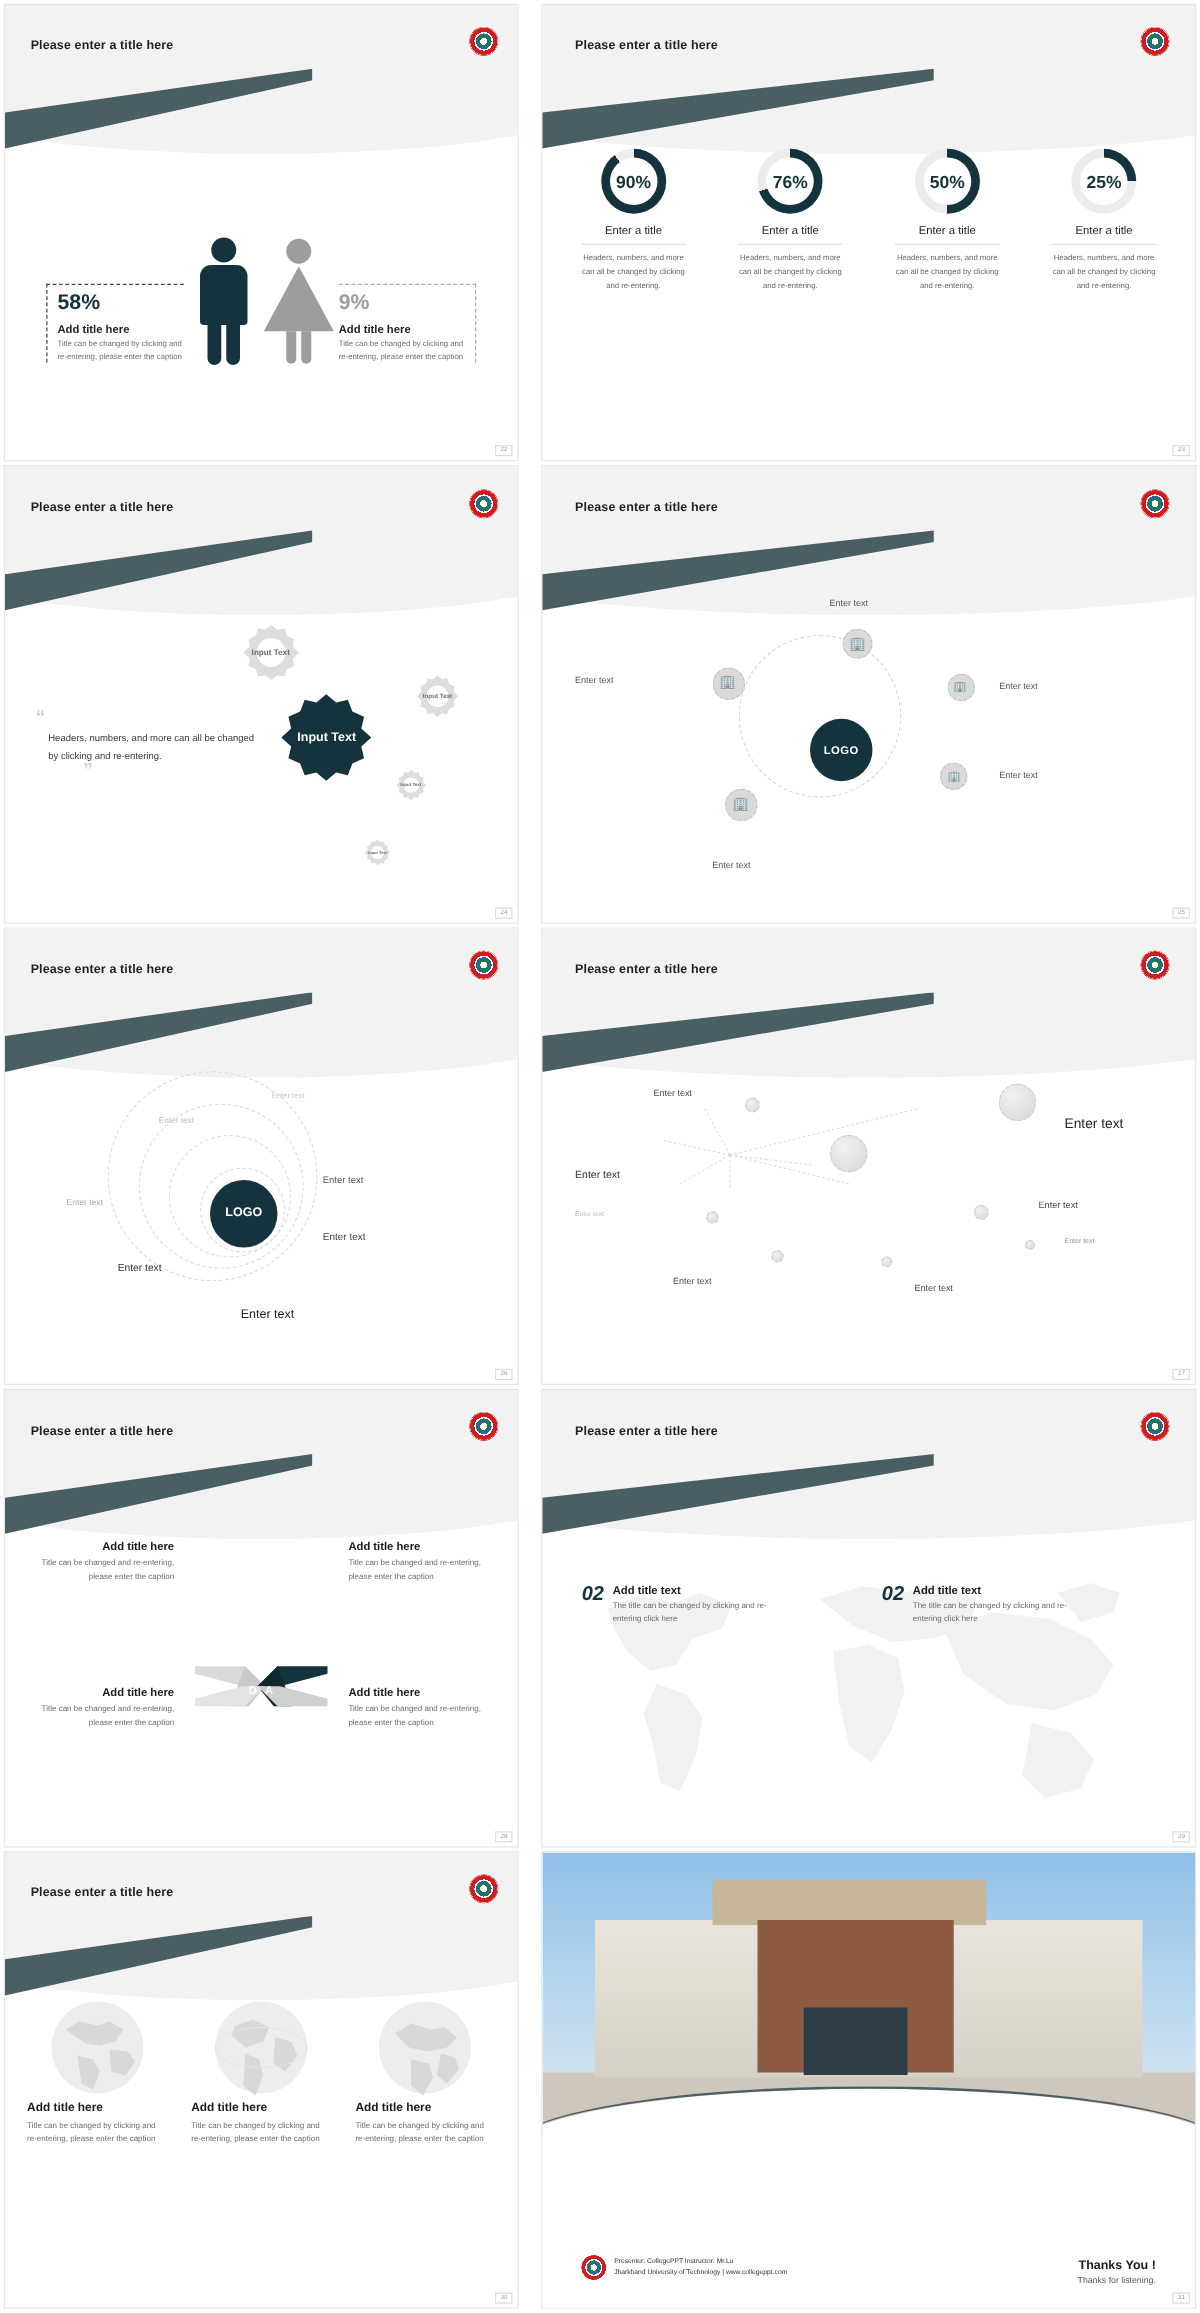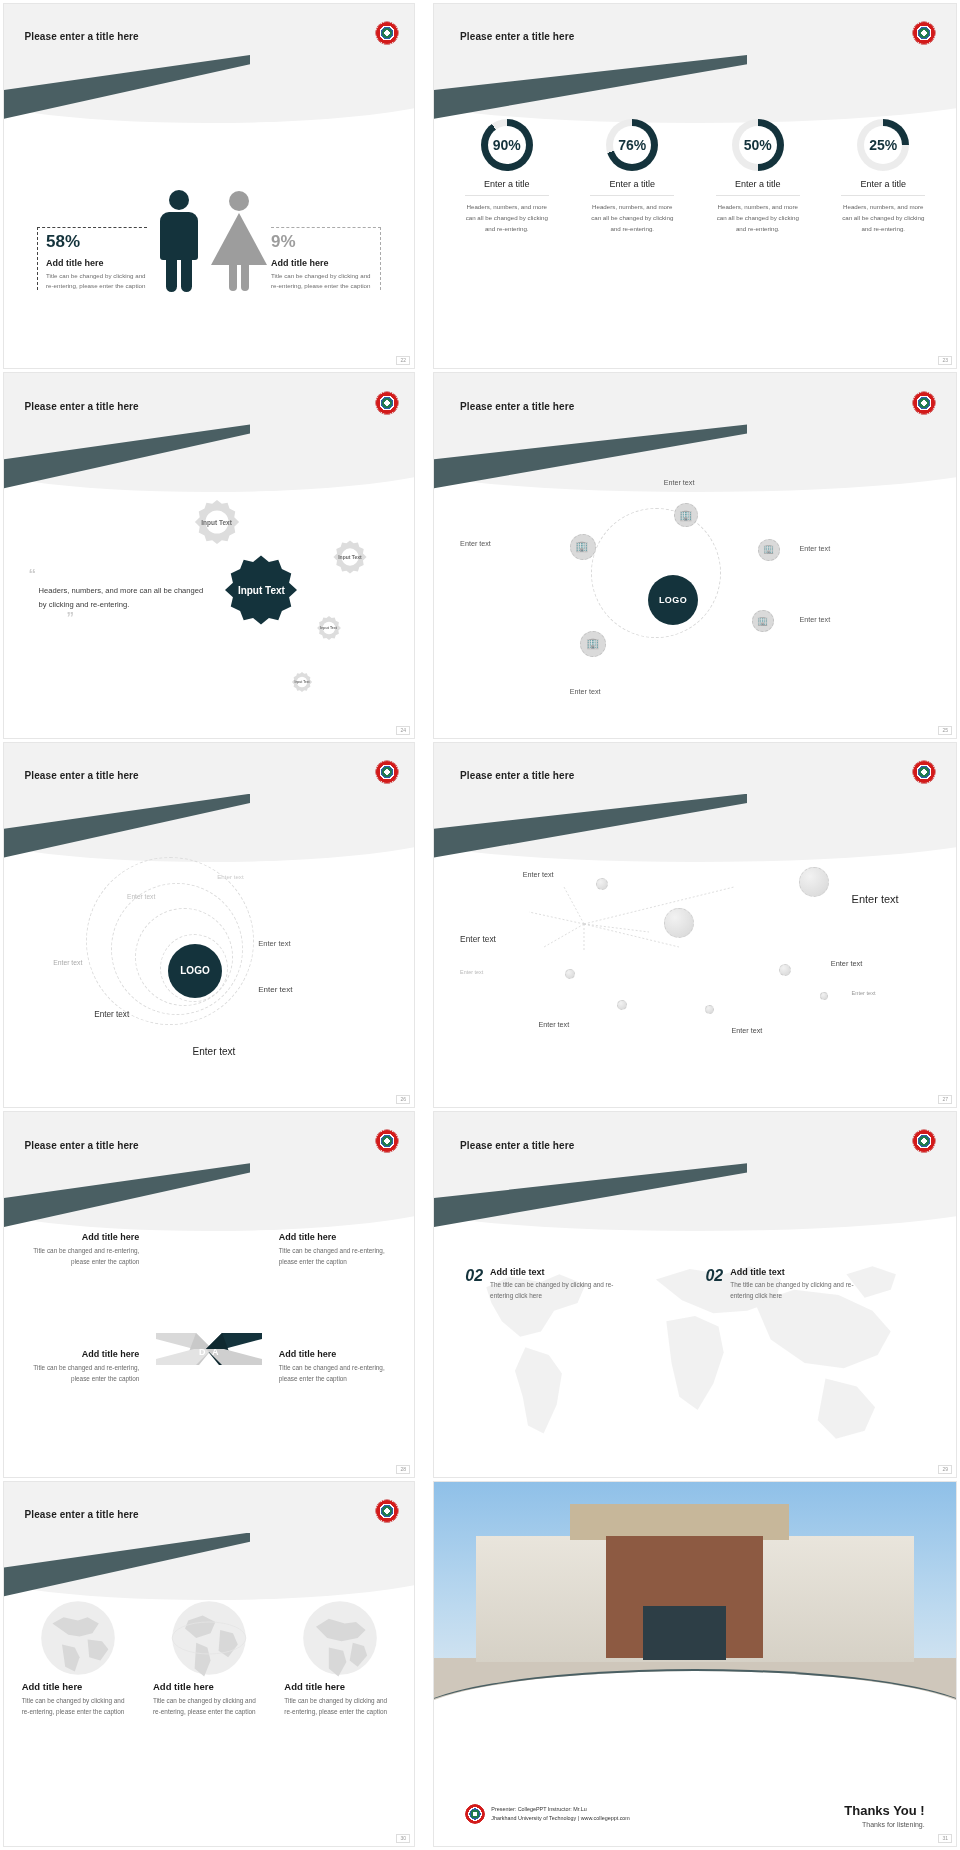--- a/index.html
+++ b/index.html
@@ -149,21 +149,21 @@
   .photo { position:absolute; left:0; top:0; width:100%; height:62%;
     background:linear-gradient(#8fc0e8 0%, #bcd9ef 55%, #dfeaf2 100%); overflow:hidden; }
   .ground { position:absolute; left:0; bottom:0; width:100%; height:22%; background:#cfc7bb; }
   .bldg-main { position:absolute; left:8%; bottom:20%; width:84%; height:56%; background:linear-gradient(#e9e5dc, #d6d1c6); }
   .bldg-top { position:absolute; left:26%; bottom:74%; width:42%; height:16%; background:#c7b79a; }
   .bldg-brick { position:absolute; left:33%; bottom:22%; width:30%; height:54%; background:#8d5a42; }
   .bldg-entry { position:absolute; left:40%; bottom:21%; width:16%; height:24%; background:#2d3e46; }
   .photo-curve { position:absolute; left:-5%; bottom:-6%; width:110%; height:22%; background:#fff; border-radius:50% 50% 0 0 / 100% 100% 0 0; }
   .curve-line { position:absolute; left:-5%; bottom:-5%; width:110%; height:22%; border-top:2px solid #4a5f63; border-radius:50% 50% 0 0 / 100% 100% 0 0; }
   .ty { position:absolute; right:6%; bottom:5%; text-align:right; }
-  .ty h3 { font-size:13px; color:#1a1a1a; font-weight:bold; }
+  .ty h3 { font-size:10px; color:#1a1a1a; font-weight:bold; }
   .ty p { font-size:7px; color:#555; margin-top:3px; }
   .pres { position:absolute; left:6%; bottom:6%; display:flex; gap:6px; align-items:center; }
   .pres .ptext { font-size:5.4px; color:#333; line-height:1.7; }
   .seal-sm { width:20px; height:20px; border-radius:50%;
     background:radial-gradient(circle at 50% 50%, #ffffff 0 18%, #1f7a4d 18% 32%, #2f5fa8 32% 40%, #ffffff 40% 48%, #d21b1b 48% 70%, #ffffff 70% 78%, #d21b1b 78% 100%); }
 </style>
 </head>
 <body>
 
 <div class="grid">

